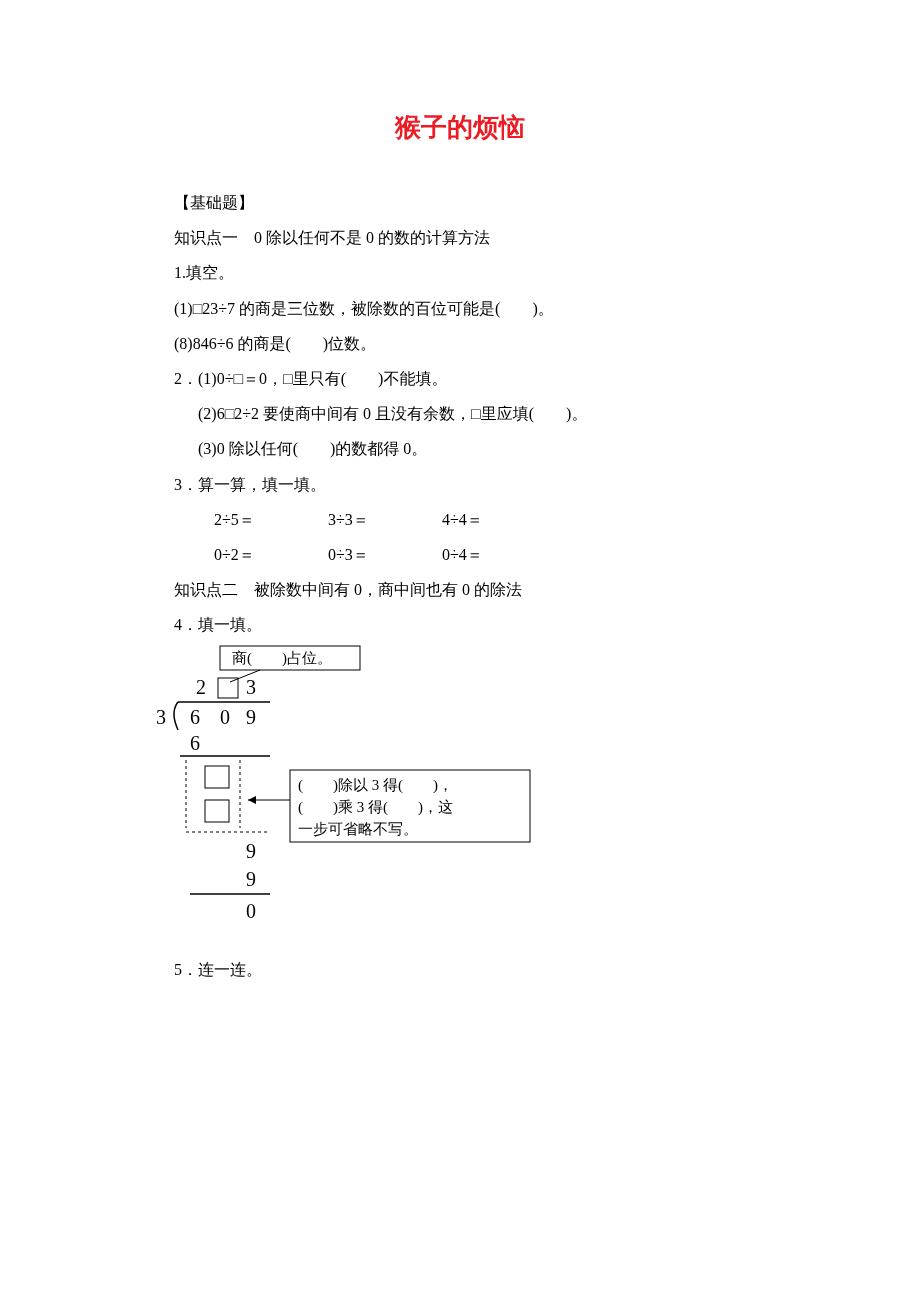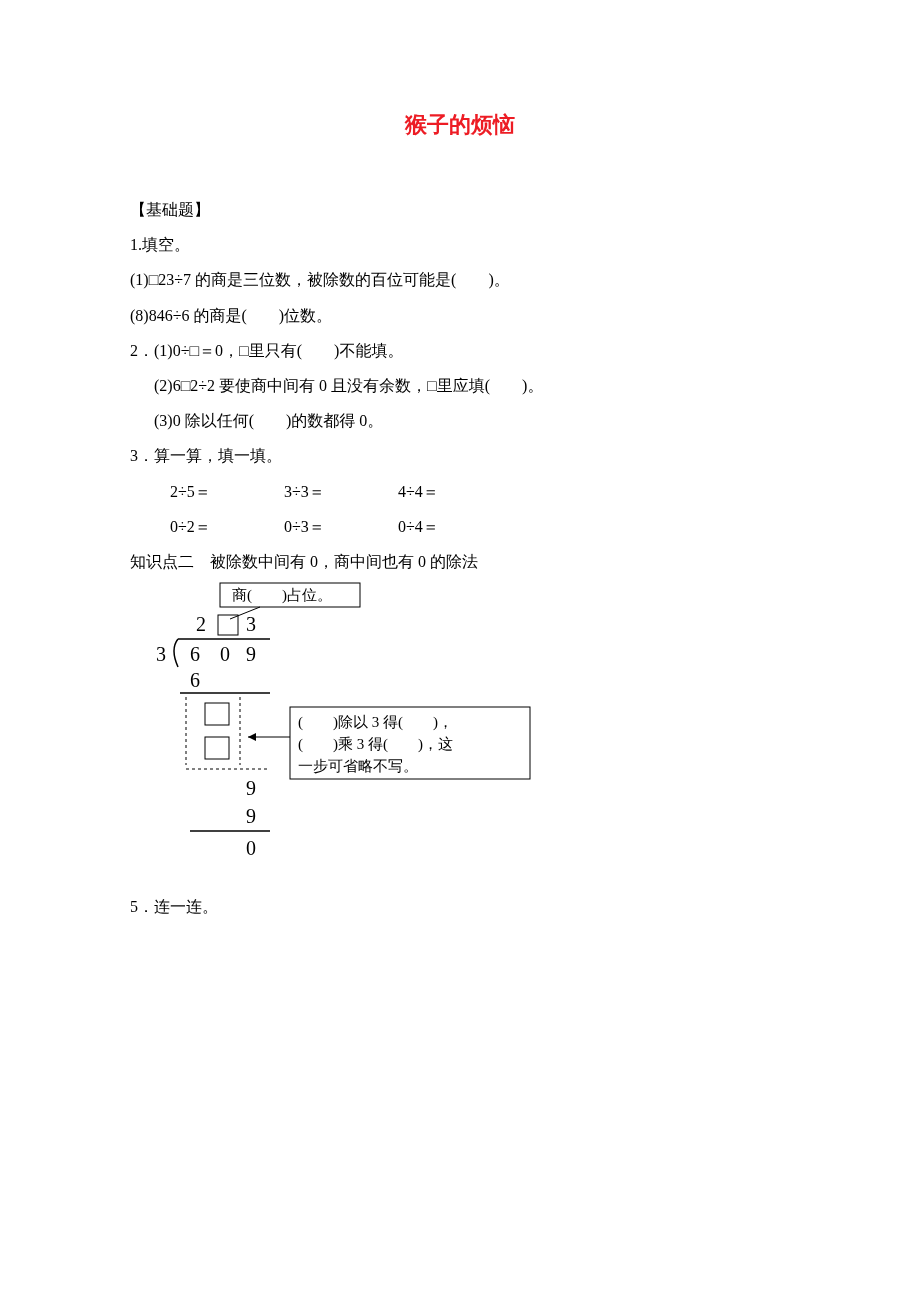--- a/index.html
+++ b/index.html
@@ -10,27 +10,28 @@
       width: 920px;
       min-height: 1302px;
     }
     .page {
       padding: 110px 130px 60px 130px;
     }
     .title {
       text-align: center;
       color: #ed1c24;
       font-weight: bold;
-      font-size: 22px;
-      margin-bottom: 52px;
+      font-size: 26px;
+      margin-bottom: 40px;
     }
     .line {
       font-size: 16px;
       line-height: 2.2;
       color: #000;
+      margin-left: 44px;
     }
     .indent1 {
       padding-left: 1.5em;
     }
     .indent15 {
       padding-left: 2.5em;
     }
     .calc-row span {
       display: inline-block;
       min-width: 110px;
@@ -43,40 +44,42 @@
       display: block;
     }
   </style>
 </head>
 <body>
 
 <div class="page">
   <div class="title">猴子的烦恼</div>
 
   <div class="line">【基础题】</div>
+  <div class="line">知识点一　0 除以任何不是 0 的数的计算方法</div>
   <div class="line">1.填空。</div>
   <div class="line">(1)□23÷7 的商是三位数，被除数的百位可能是(　　)。</div>
   <div class="line">(8)846÷6 的商是(　　)位数。</div>
   <div class="line">2．(1)0÷□＝0，□里只有(　　)不能填。</div>
   <div class="line indent1">(2)6□2÷2 要使商中间有 0 且没有余数，□里应填(　　)。</div>
   <div class="line indent1">(3)0 除以任何(　　)的数都得 0。</div>
   <div class="line">3．算一算，填一填。</div>
 
   <div class="line calc-row indent15">
     <span>2÷5＝</span>
     <span>3÷3＝</span>
     <span>4÷4＝</span>
   </div>
   <div class="line calc-row indent15">
     <span>0÷2＝</span>
     <span>0÷3＝</span>
     <span>0÷4＝</span>
   </div>
 
   <div class="line">知识点二　被除数中间有 0，商中间也有 0 的除法</div>
+  <div class="line">4．填一填。</div>
 
   <div class="figure">
     <svg class="fig-svg" width="420" height="310" viewBox="0 0 420 310">
 
       <rect x="80" y="4" width="140" height="24" fill="none" stroke="#000" stroke-width="1"></rect>
       <text x="92" y="21" font-size="15" font-family="SimSun">商(　　)占位。</text>
 
       <line x1="120" y1="28" x2="90" y2="40" stroke="#000" stroke-width="1"></line>
 
       <text x="56" y="52" font-size="20" font-family="SimSun">2</text>

